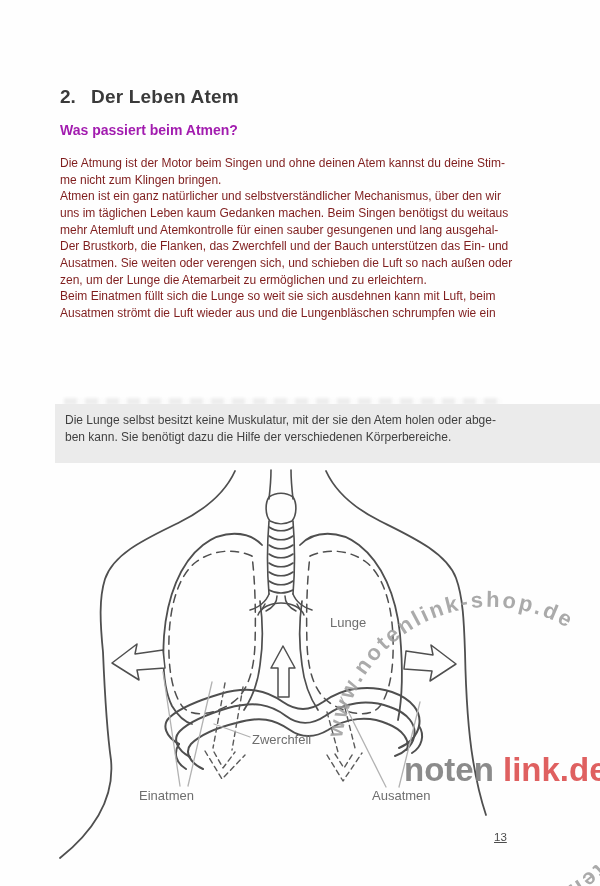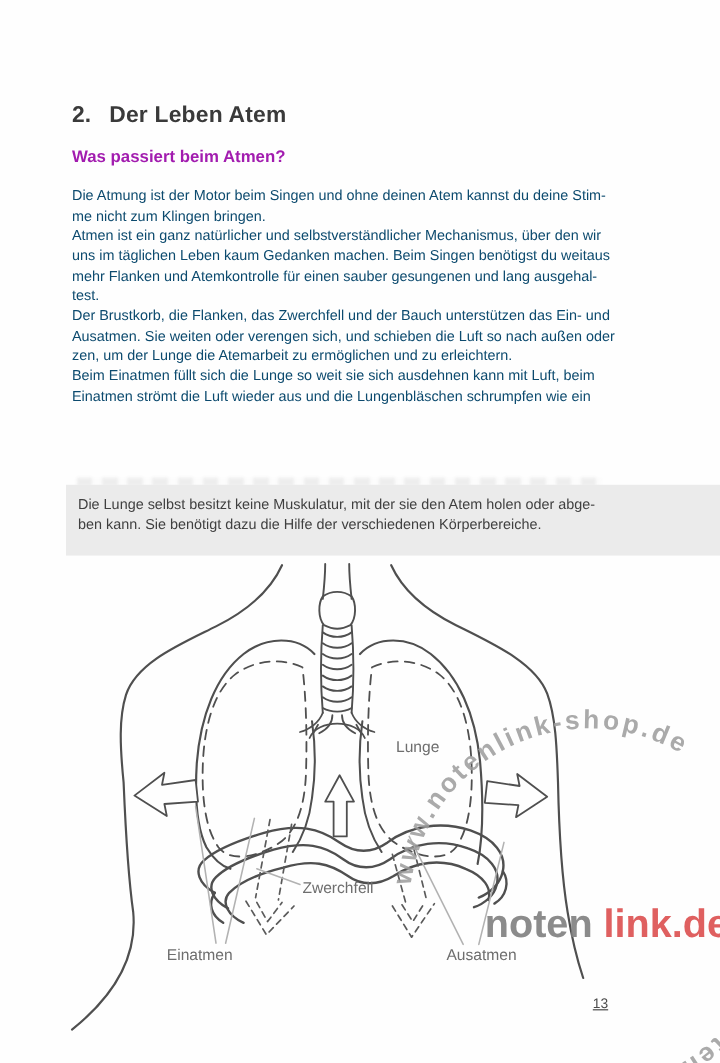--- a/index.html
+++ b/index.html
@@ -7,21 +7,21 @@
     position:relative;width:600px;height:886px;background:#fefefe;
     margin:0 auto;overflow:hidden;
     font-family:"Liberation Sans","DejaVu Sans",sans-serif;
     color:#3d3d3d;
   }
   .heading{position:absolute;top:86px;left:0;width:100%;height:24px;}
   .heading .num{position:absolute;left:60px;font-size:19px;font-weight:bold;color:#3a3a3a;}
   .heading .ttl{position:absolute;left:91px;font-size:19px;font-weight:bold;color:#3a3a3a;letter-spacing:.2px;}
   .subheading{position:absolute;top:122px;left:60px;font-size:14px;font-weight:bold;color:#a21caf;}
   .body-text{position:absolute;top:155px;left:60px;width:500px;}
-  .line{white-space:pre;font-size:12px;line-height:16.65px;color:#0c4a6e;}
+  .line{white-space:pre;font-size:12px;line-height:16.65px;color:#7f1d1d;}
   .info-box{
     position:absolute;left:55px;top:404px;width:572px;height:59px;
     background:#ebebeb;box-sizing:border-box;padding:8px 0 0 10px;
   }
   .info-box .line{color:#3f3f3f;}
   .bleed{
     position:absolute;height:7px;opacity:.45;filter:blur(1.4px);
     background:repeating-linear-gradient(90deg,rgba(110,110,110,.25) 0 13px,rgba(110,110,110,.03) 13px 21px);
   }
   .diagram-svg{position:absolute;left:0;top:0;}
@@ -40,27 +40,26 @@
     <span class="num">2.</span>
     <span class="ttl">Der Leben Atem</span>
   </div>
   <div class="subheading">Was passiert beim Atmen?</div>
 
   <div class="body-text">
     <div class="line">Die Atmung ist der Motor beim Singen und ohne deinen Atem kannst du deine Stim-</div>
     <div class="line">me nicht zum Klingen bringen.</div>
     <div class="line">Atmen ist ein ganz natürlicher und selbstverständlicher Mechanismus, über den wir</div>
     <div class="line">uns im täglichen Leben kaum Gedanken machen. Beim Singen benötigst du weitaus</div>
-    <div class="line">mehr Flanken und Atemkontrolle für einen sauber gesungenen und lang ausgehal-</div>
-    <div class="line">test.</div>
+    <div class="line">mehr Atemluft und Atemkontrolle für einen sauber gesungenen und lang ausgehal-</div>
     <div class="line">Der Brustkorb, die Flanken, das Zwerchfell und der Bauch unterstützen das Ein- und</div>
     <div class="line">Ausatmen. Sie weiten oder verengen sich, und schieben die Luft so nach außen oder</div>
     <div class="line">zen, um der Lunge die Atemarbeit zu ermöglichen und zu erleichtern.</div>
     <div class="line">Beim Einatmen füllt sich die Lunge so weit sie sich ausdehnen kann mit Luft, beim</div>
-    <div class="line">Einatmen strömt die Luft wieder aus und die Lungenbläschen schrumpfen wie ein</div>
+    <div class="line">Ausatmen strömt die Luft wieder aus und die Lungenbläschen schrumpfen wie ein</div>
   </div>
 
   <div class="bleed" style="left:64px;top:398px;width:438px;"></div>
   <div class="bleed" style="left:432px;top:430px;width:112px;"></div>
   <div class="bleed" style="left:452px;top:444px;width:92px;"></div>
 
   <div class="info-box">
     <div class="line">Die Lunge selbst besitzt keine Muskulatur, mit der sie den Atem holen oder abge-</div>
     <div class="line">ben kann. Sie benötigt dazu die Hilfe der verschiedenen Körperbereiche.</div>
   </div>

